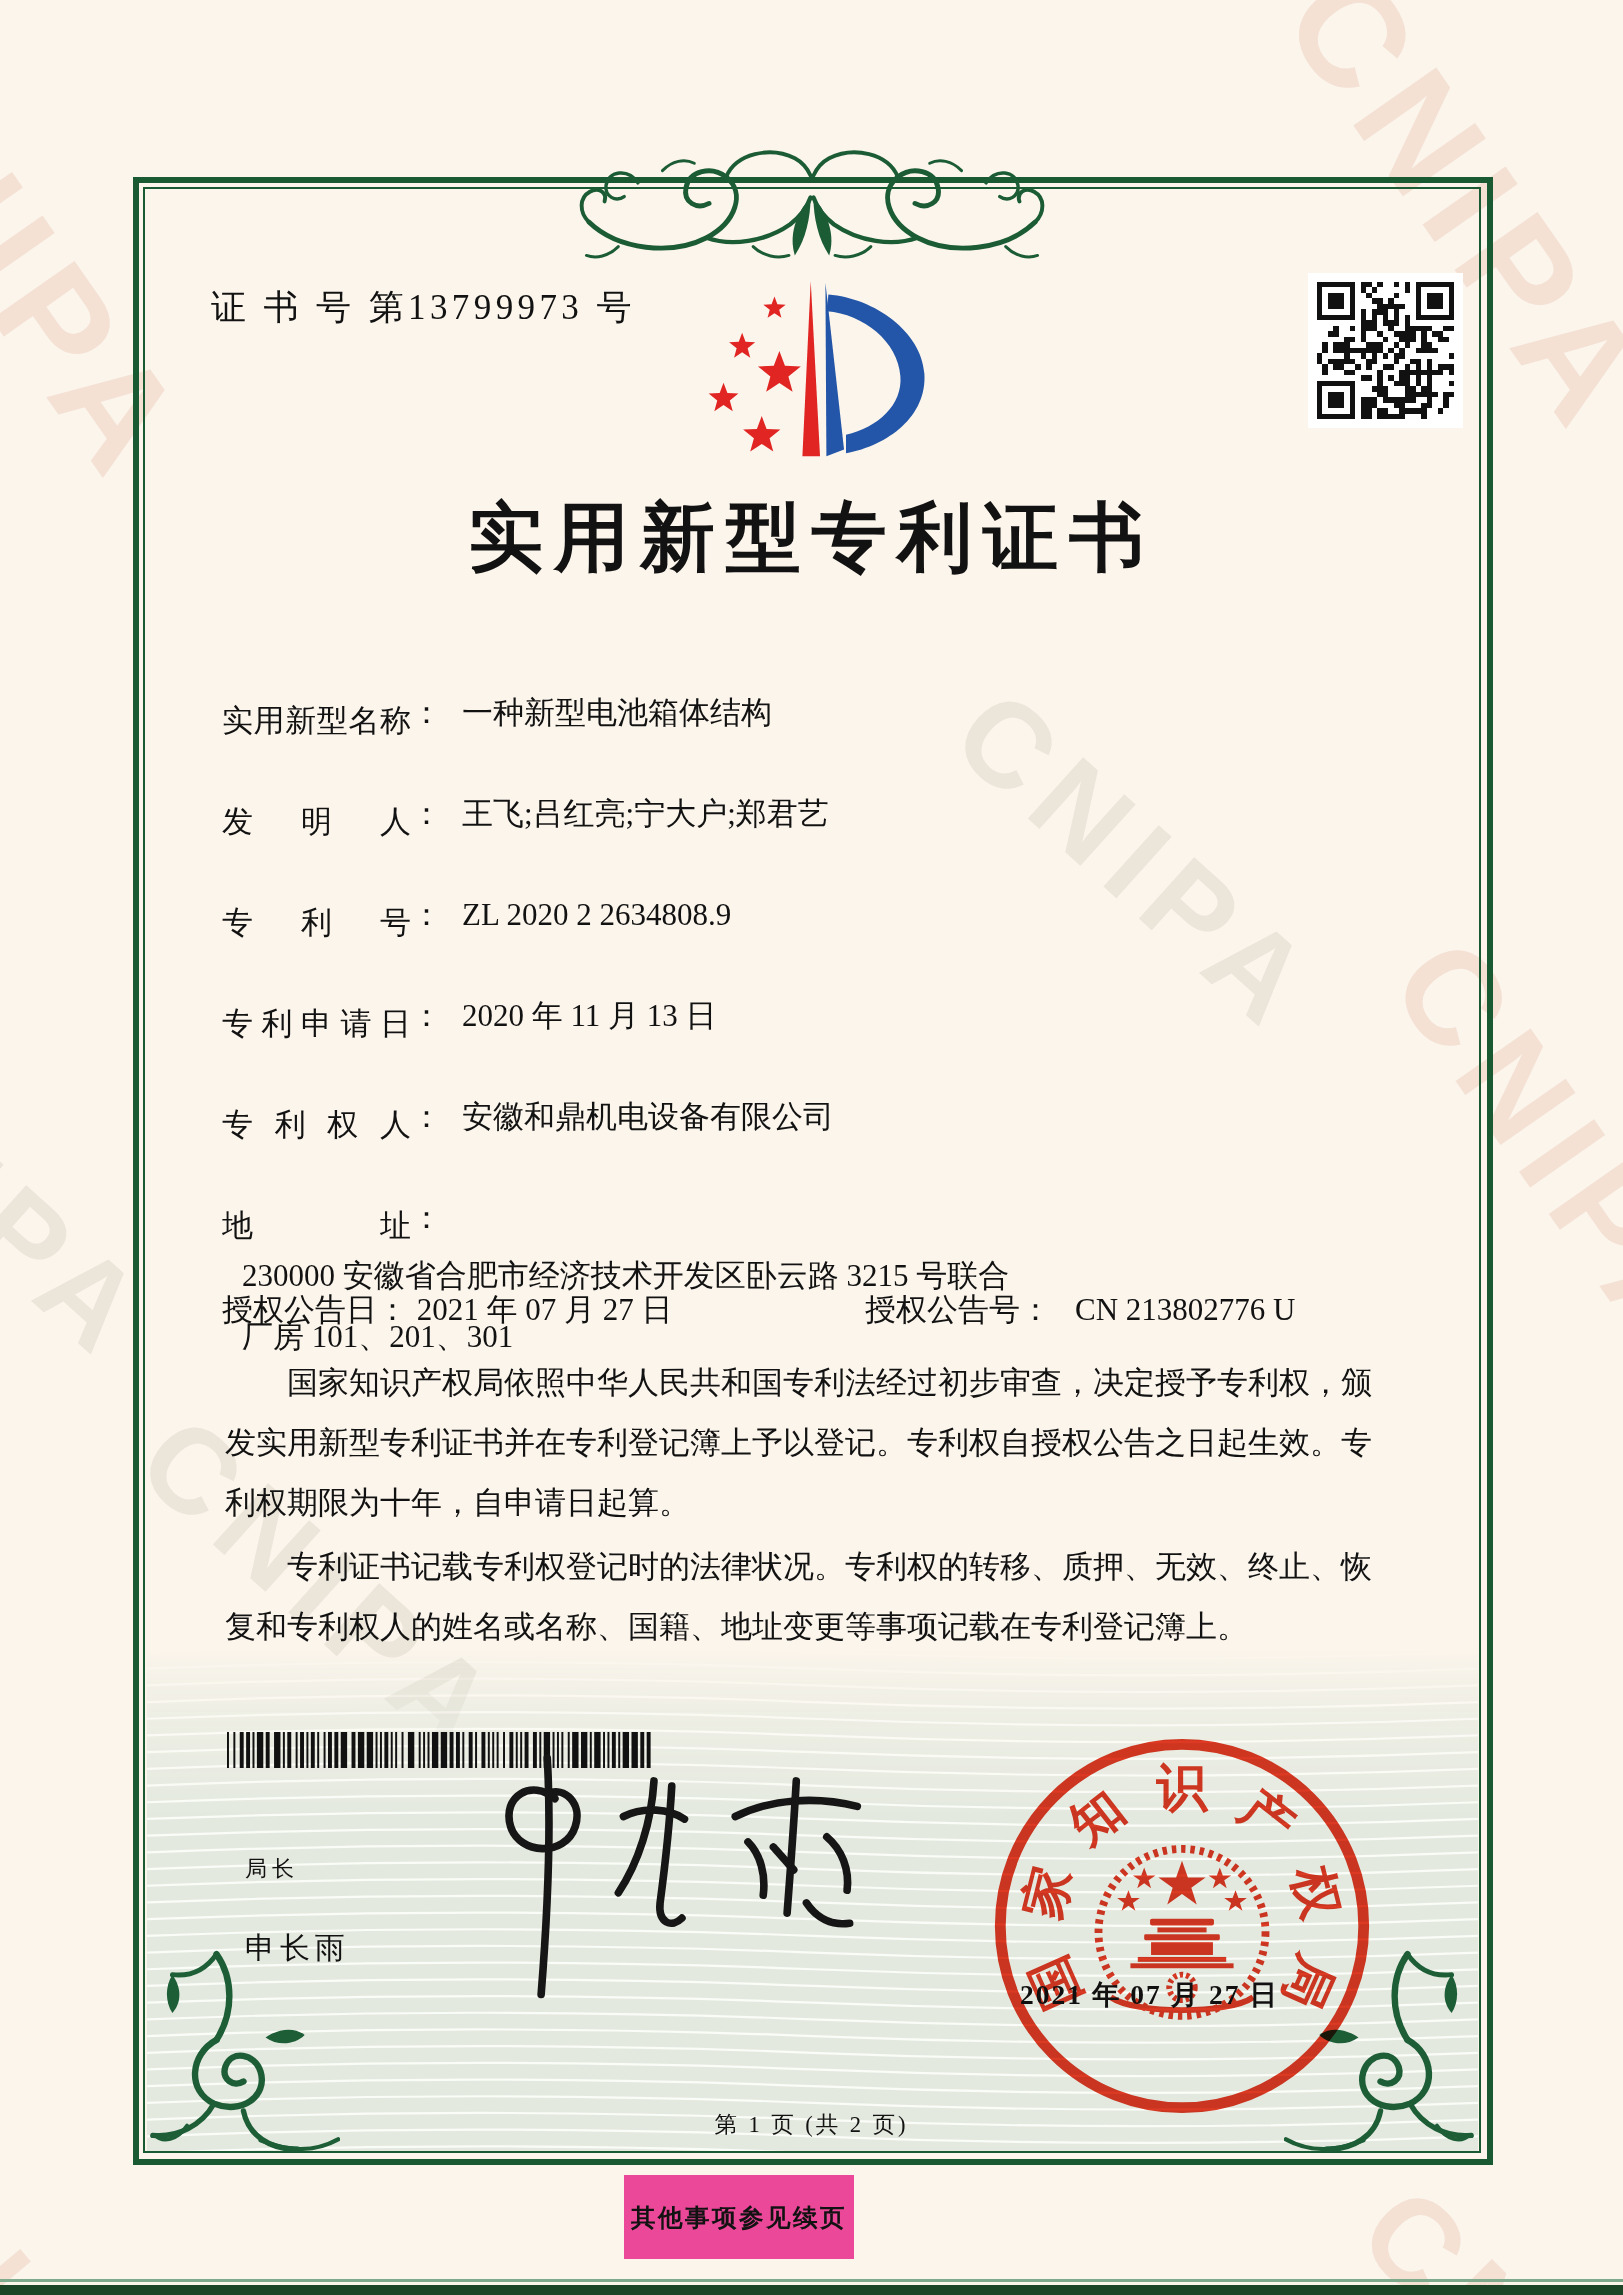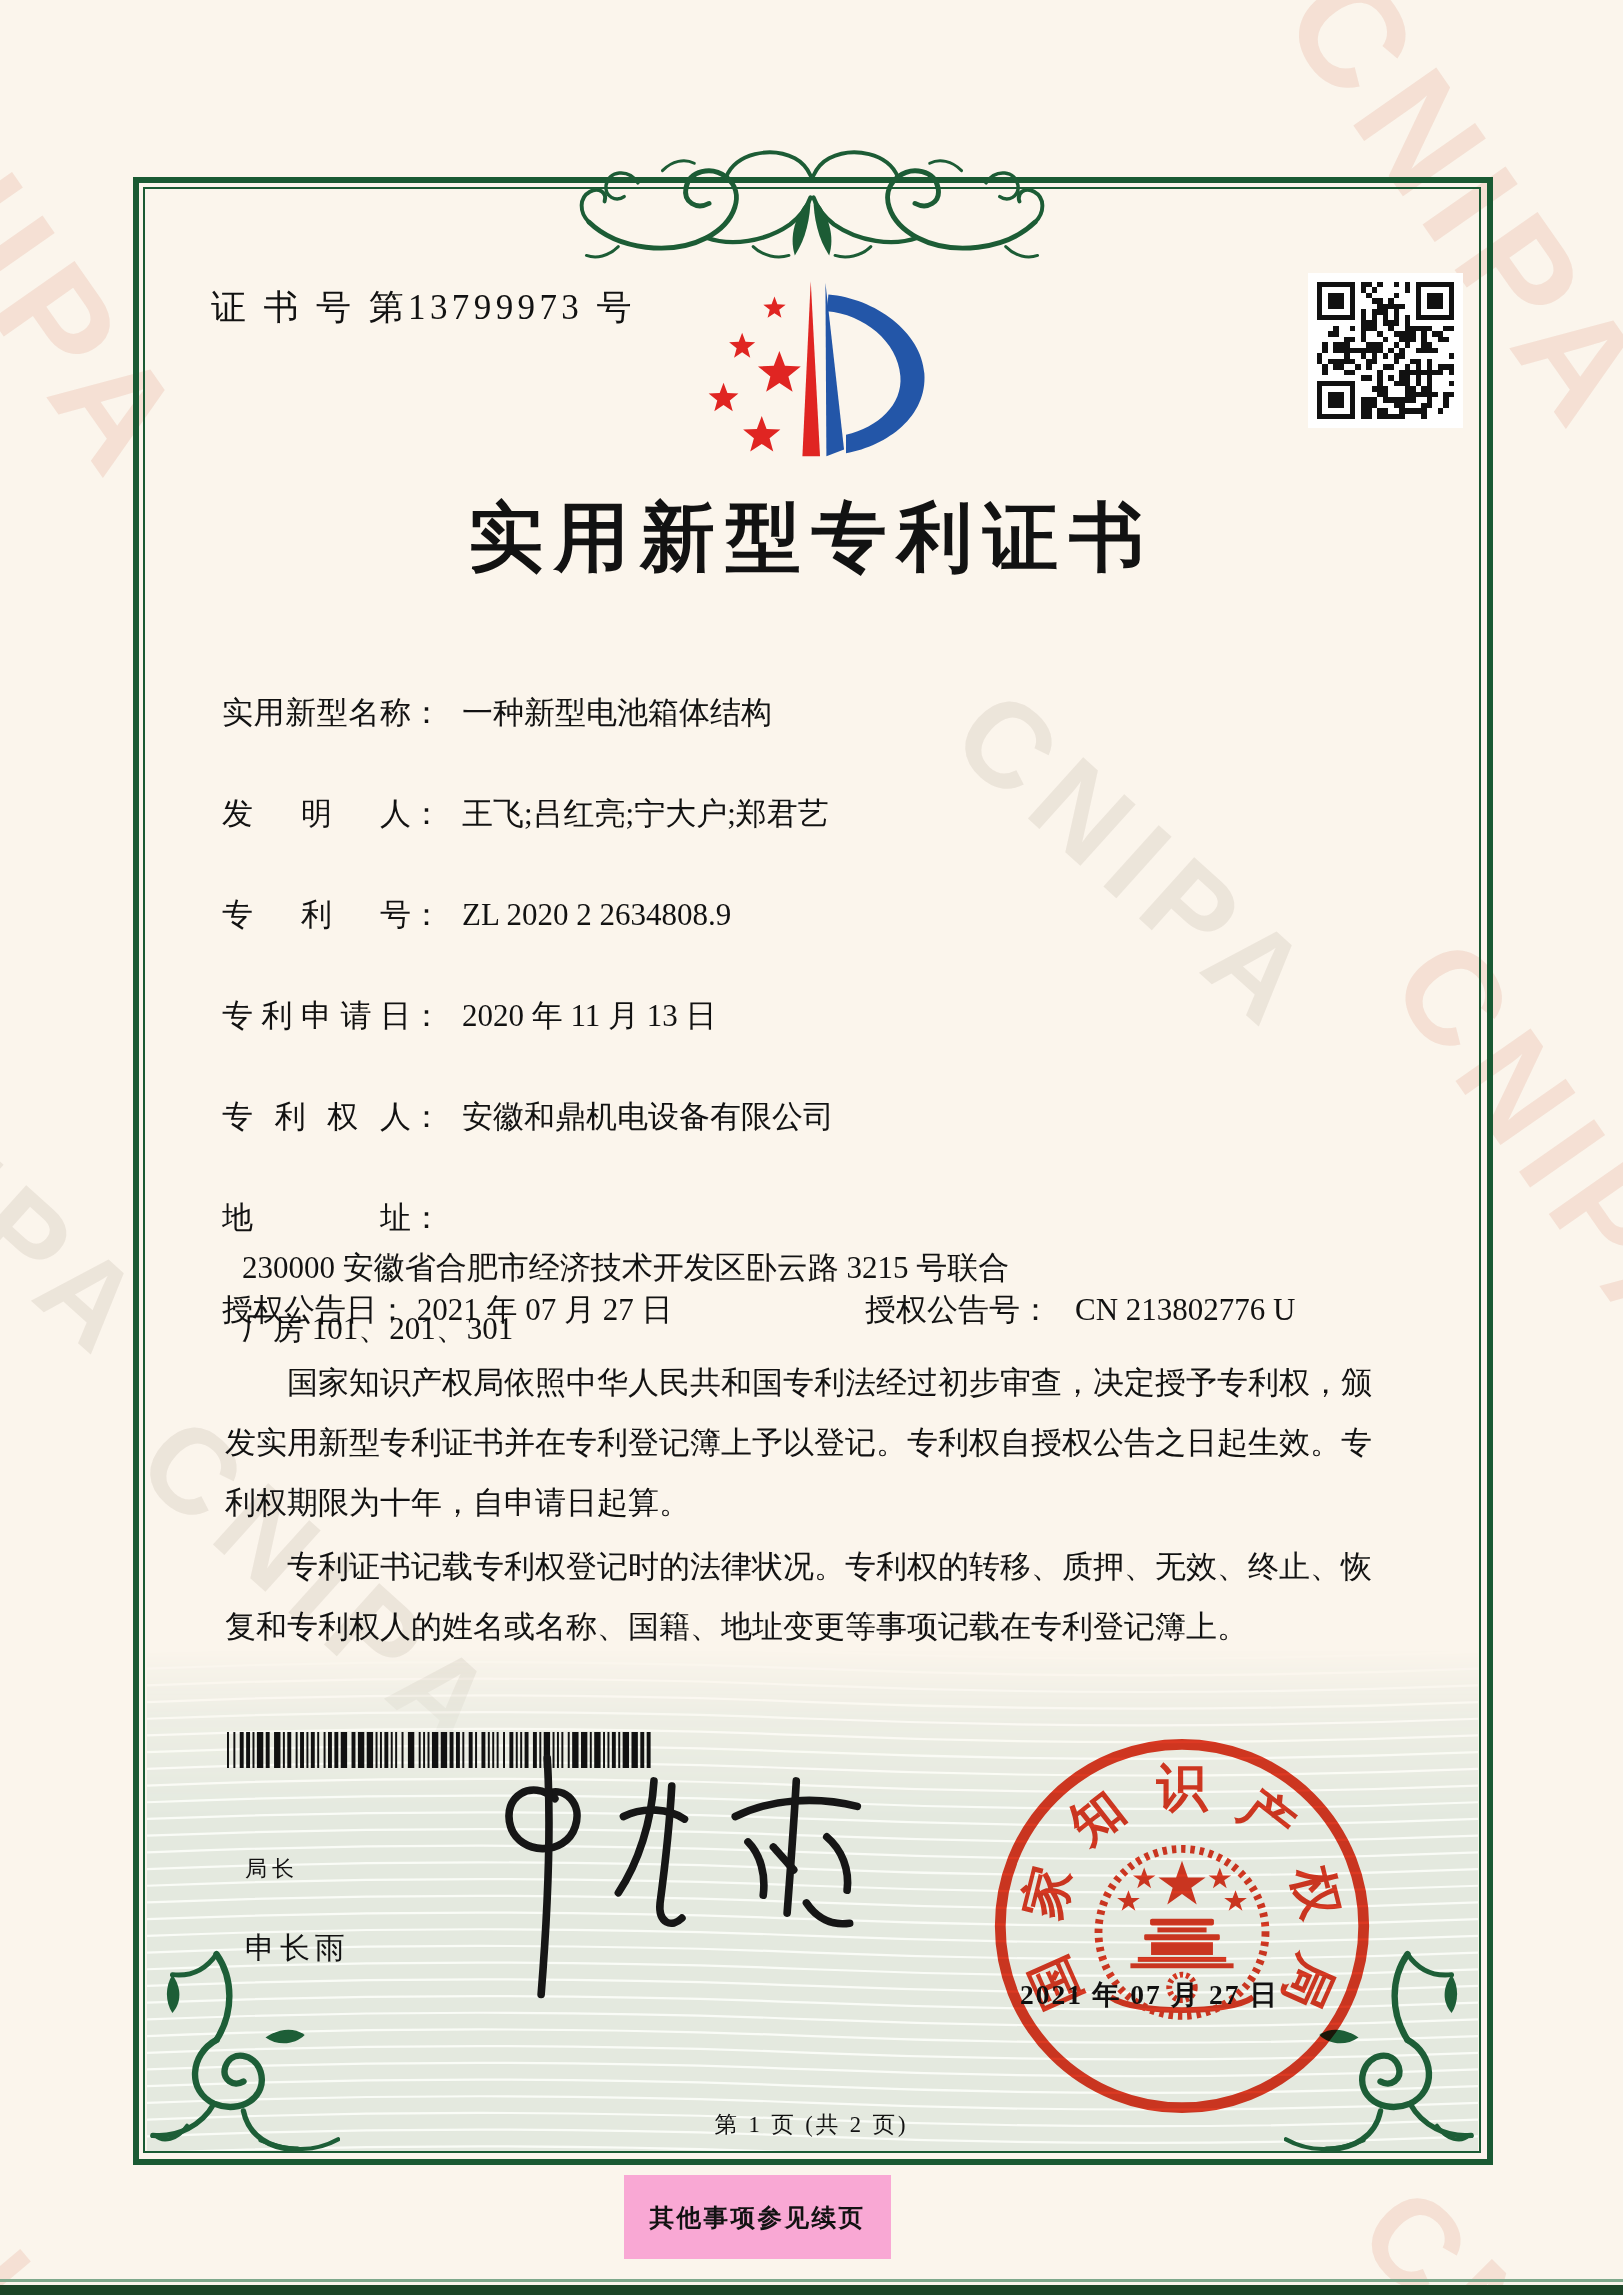--- a/index.html
+++ b/index.html
@@ -45,20 +45,21 @@
   }
   .qrbox{
     left:1308px; top:273px; width:155px; height:155px; background:#ffffff; z-index:4;
   }
   .qrbox svg{position:absolute; left:8.8px; top:8.8px; width:137px; height:137px;}
   
   .frow{position:absolute; left:222px; width:1198px; font-size:31px; z-index:4; line-height:39px;}
   .flabel{
     display:inline-block; width:189px; text-align:justify; text-align-last:justify;
     vertical-align:top;
+    margin-top:8px;
   }
   .fcolon{display:inline-block; vertical-align:top;}
   .fvalue{display:inline-block; margin-left:20px; vertical-align:top;}
   .fvalue.addr{white-space:pre-line; width:962px; line-height:61px;}
   .grant2{position:absolute; left:643px; top:0;}
   
   .bodytext{
     left:221px; top:1349px; width:1185px; z-index:4; font-size:31px; line-height:60px;
   }
   .bodytext p{margin:4px; text-indent:2em;}
@@ -69,21 +70,21 @@
   .signature{left:471px; top:1750px; width:432px; height:255px; z-index:5;}
   .seal{left:988px; top:1732px; width:388px; height:388px; z-index:5; mix-blend-mode:multiply;}
   .sealdate{
     left:1020px; top:1977px; font-size:27.5px; letter-spacing:2px; z-index:6; color:#101010;
     font-weight:bold;
   }
   .pagefoot{
     left:0; right:0; top:2109px; text-align:center; font-size:22.6px; letter-spacing:2.9px; z-index:4;
   }
   .contnote-box{
-    left:624px; top:2175px; width:267px; height:84px; background:#f9a8d4; z-index:4;
+    left:624px; top:2175px; width:230px; height:84px; background:#ec4899; z-index:4;
     display:flex; align-items:center; justify-content:center;
   }
   .contnote-box span{font-size:24.5px; letter-spacing:2.5px; font-weight:bold;}
   .edge1{left:0; top:2279px; width:1623px; height:3.4px; background:#7fa98c; z-index:2;}
   .edge2{left:0; top:2285px; width:1623px; height:10.3px; background:#1c4527; z-index:2;}
   
   .dragons{left:559px; top:124px; width:506px; height:153px; z-index:4;}
   .corner-fl{width:197px; height:217px; z-index:4;}
   .corner-left{left:143px; top:1949px;}
   .corner-right{left:1284px; top:1949px; transform:scaleX(-1);}

